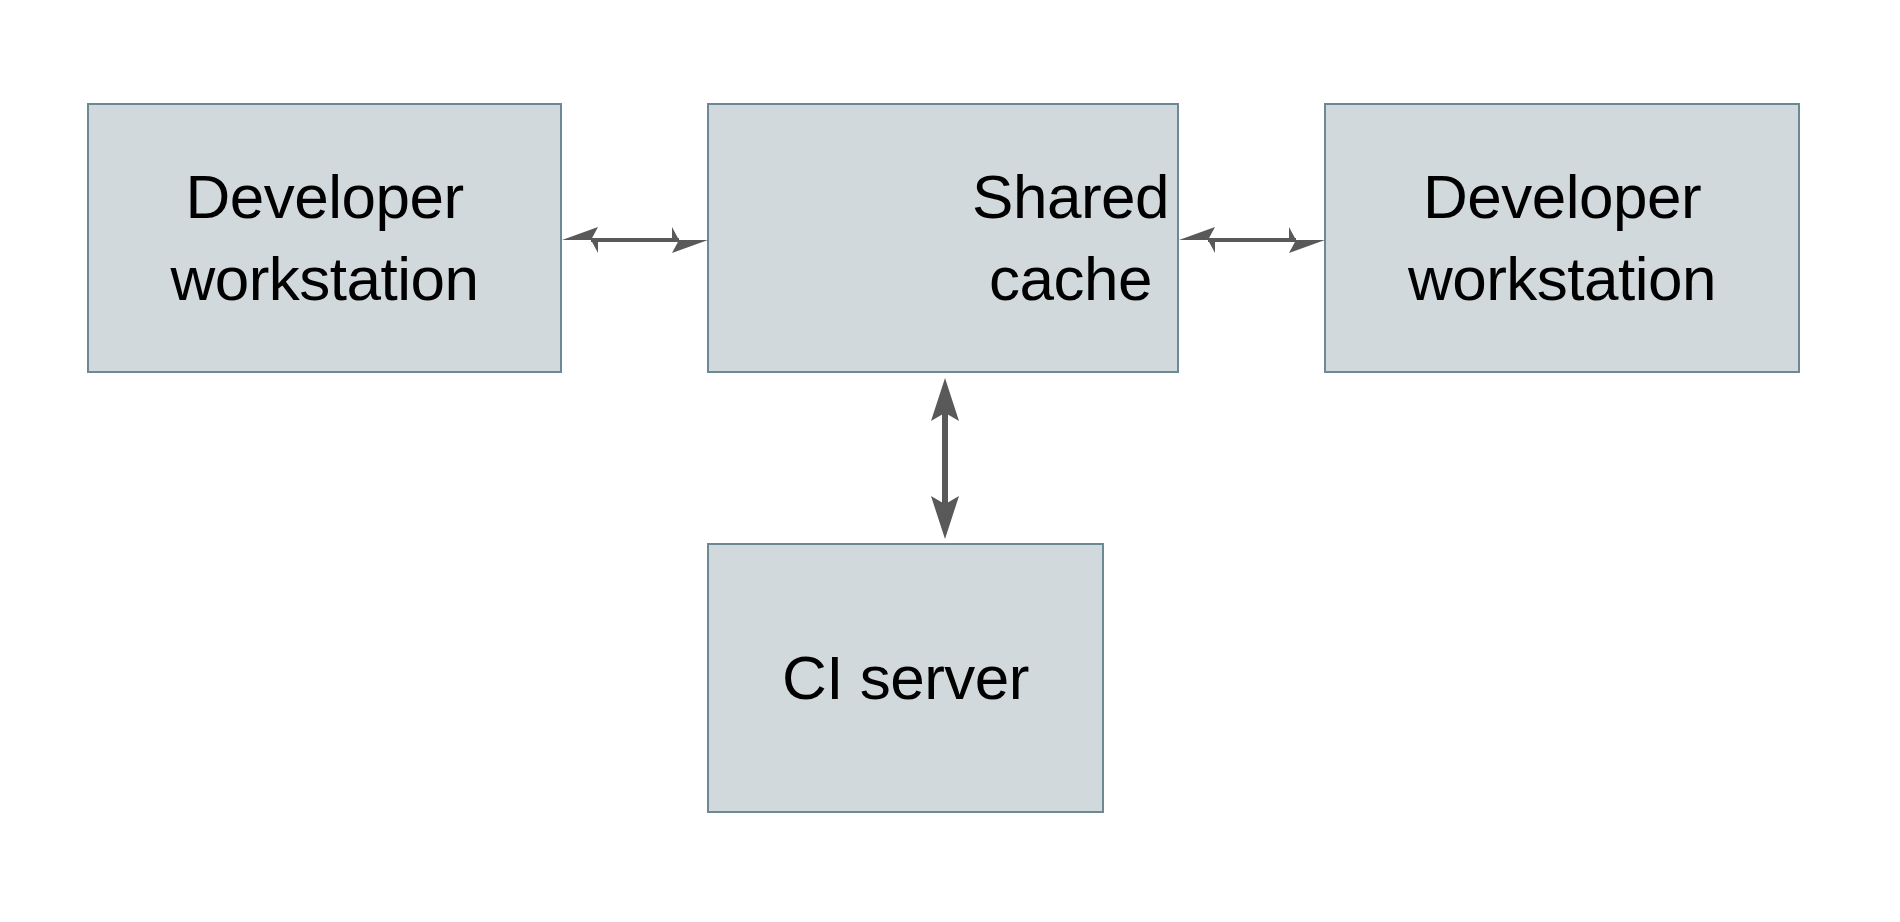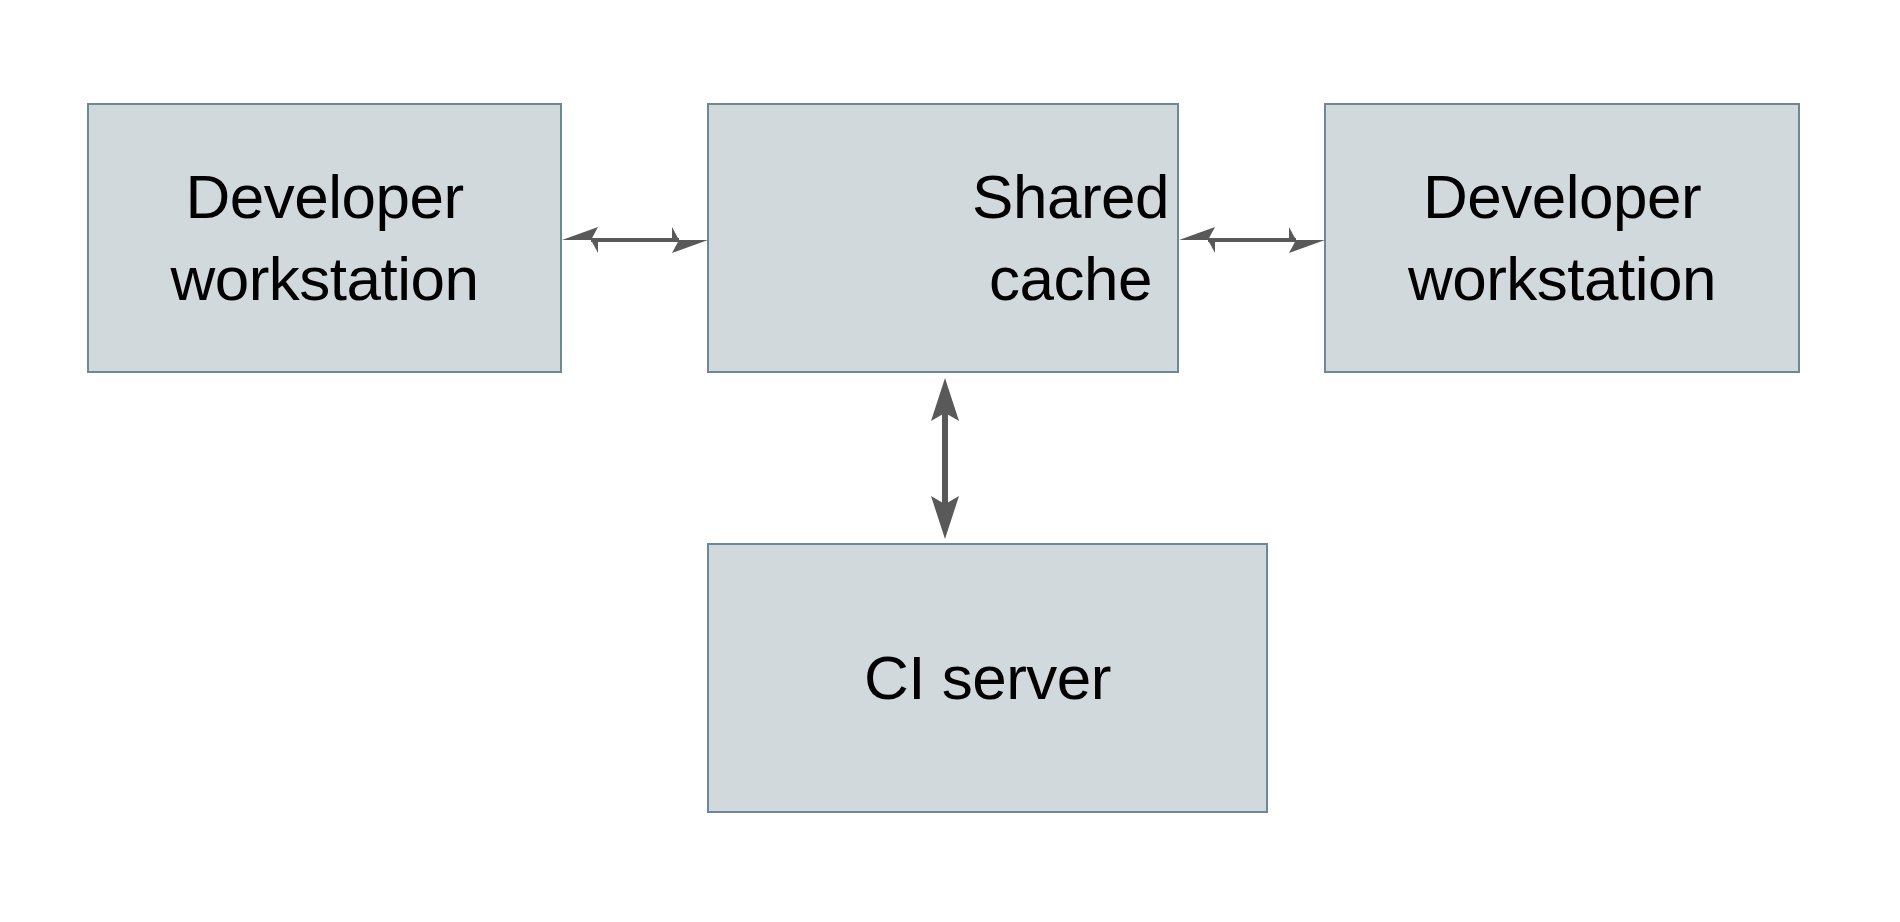--- a/index.html
+++ b/index.html
@@ -64,21 +64,21 @@
   <div class="node" id="node-shared" style="left: 707px; top: 103px; width: 472px; height: 270px; background: rgb(209, 217, 220); border-color: rgb(109, 137, 149); justify-content: flex-end;">
     <span class="node-label">Shared
 cache</span>
   </div>
 
   <div class="node" id="node-dev-right" style="left: 1324px; top: 103px; width: 476px; height: 270px; background: rgb(209, 217, 220); border-color: rgb(109, 137, 149);">
     <span class="node-label">Developer
 workstation</span>
   </div>
 
-  <div class="node" id="node-ci" style="left: 707px; top: 543px; width: 561px; height: 270px; background: rgb(209, 217, 220); border-color: rgb(109, 137, 149);">
+  <div class="node" id="node-ci" style="left: 707px; top: 543px; width: 397px; height: 270px; background: rgb(209, 217, 220); border-color: rgb(109, 137, 149);">
     <span class="node-label">CI server</span>
   </div>
 
   <svg class="connector" id="edge-left-shared" viewBox="0 0 146 70">
     <g fill="#595959" stroke="none">
       <path d="M 36 35 L 36 35 L 0 35 L 36 22 L 29 35 L 36 48 Z"></path>
       <rect x="29" y="33" width="88" height="4"></rect>
       <path d="M 110 35 L 146 35 L 110 48 L 117 35 L 110 22 Z"></path>
     </g>
   </svg>

